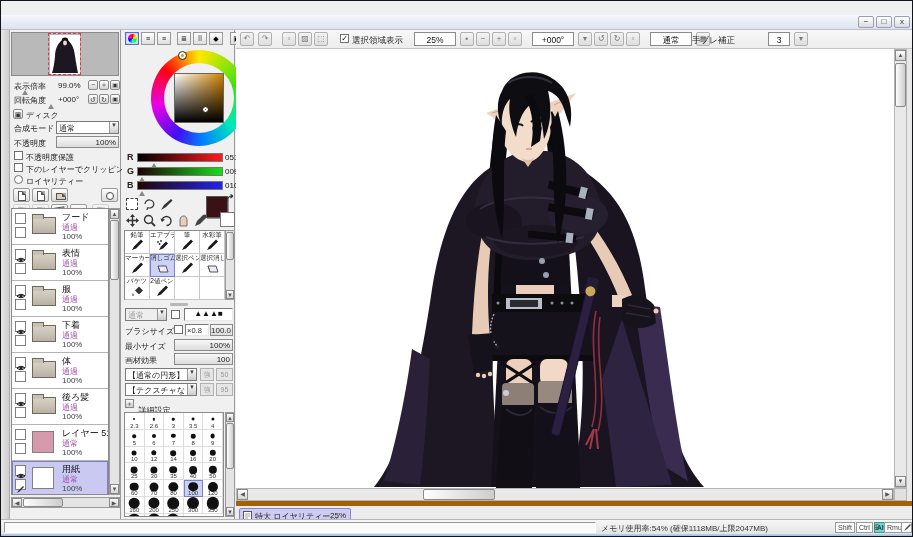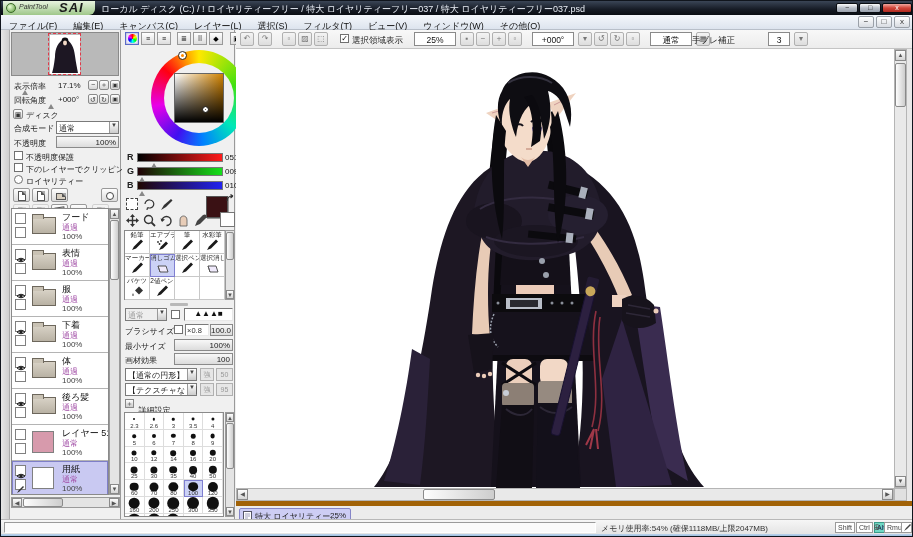--- a/index.html
+++ b/index.html
@@ -99,34 +99,22 @@
   #mem-text{position:absolute;left:600px;top:3px;font-size:8px;color:#333;white-space:nowrap;}
   .keybox{display:inline-block;height:11px;padding:0 2px;border:1px solid #9a9a9a;background:#fff;font-size:7px;line-height:10px;color:#444;margin-left:1px;vertical-align:top;}
   .keybox.on{background:#6fd8c4;border-color:#3a9a88;color:#114;}
   #bottom-edge{position:absolute;left:0;top:533px;width:913px;height:4px;background:linear-gradient(#bcd4ec,#7fa8d0);}
 </style>
 </head>
 <body>
 
 <div id="window">
 
-  <div id="titlebar">
-    <div id="logo">
-      <span class="blob"></span>
-      <span class="pt">PaintTool</span>
-      <span class="sai">SAI</span>
-    </div>
-    <span id="title-text">ローカル ディスク (C:) / ! ロイヤリティーフリー / 特大  ロイヤリティーフリー037 / 特大  ロイヤリティーフリー037.psd</span>
-    <div class="winbtn" style="right:56px;">−</div>
-    <div class="winbtn" style="right:33px;">□</div>
-    <div class="winbtn" id="btn-close" style="right:2px;">x</div>
-  </div>
 
   <div id="menubar">
-    <span id="menu-items"><span class="menu-item">ファイル(F)</span><span class="menu-item">編集(E)</span><span class="menu-item">キャンバス(C)</span><span class="menu-item">レイヤー(L)</span><span class="menu-item">選択(S)</span><span class="menu-item">フィルタ(T)</span><span class="menu-item">ビュー(V)</span><span class="menu-item">ウィンドウ(W)</span><span class="menu-item">その他(O)</span></span>
     <div class="mdiwinbtn" style="right:40px;">−</div>
     <div class="mdiwinbtn" style="right:22px;">□</div>
     <div class="mdiwinbtn" style="right:4px;">x</div>
   </div>
 
   <div id="left-strip"></div>
 
   <div id="left-panel">
 
     <div id="nav-box">
@@ -134,21 +122,21 @@
         <svg width="30" height="39" viewBox="0 0 30 39">
           <path d="M15,4 C8,6 5,14 5,22 C4,30 3,35 2,38 L28,38 C27,33 26,28 25,21 C24,12 21,6 15,4 Z" fill="#1d1723"></path>
           <circle cx="15" cy="6" r="3.4" fill="#0d0c11"></circle>
           <ellipse cx="15" cy="8" rx="2" ry="2.4" fill="#f2d8c6"></ellipse>
         </svg>
         <div id="nav-marquee"></div>
       </div>
     </div>
 
     <span class="lbl abs" style="left:4px;top:51px;">表示倍率</span>
-    <span class="lbl abs" style="left:48px;top:51px;">17.1%</span>
+    <span class="lbl abs" style="left:48px;top:51px;">99.0%</span>
     <div class="tri-marker abs" style="left:12px;top:60px;"></div>
     <div class="btn3d abs" style="left:78px;top:50px;width:10px;height:10px;font-size:7px;line-height:8px;">−</div>
     <div class="btn3d abs" style="left:89px;top:50px;width:10px;height:10px;font-size:7px;line-height:8px;">＋</div>
     <div class="btn3d abs" style="left:100px;top:50px;width:10px;height:10px;font-size:6px;line-height:9px;">▣</div>
 
     <span class="lbl abs" style="left:4px;top:65px;">回転角度</span>
     <span class="lbl abs" style="left:48px;top:65px;">+000°</span>
     <div class="tri-marker abs" style="left:38px;top:74px;"></div>
     <div class="btn3d abs" style="left:78px;top:64px;width:10px;height:10px;font-size:7px;line-height:9px;">↺</div>
     <div class="btn3d abs" style="left:89px;top:64px;width:10px;height:10px;font-size:7px;line-height:9px;">↻</div>

